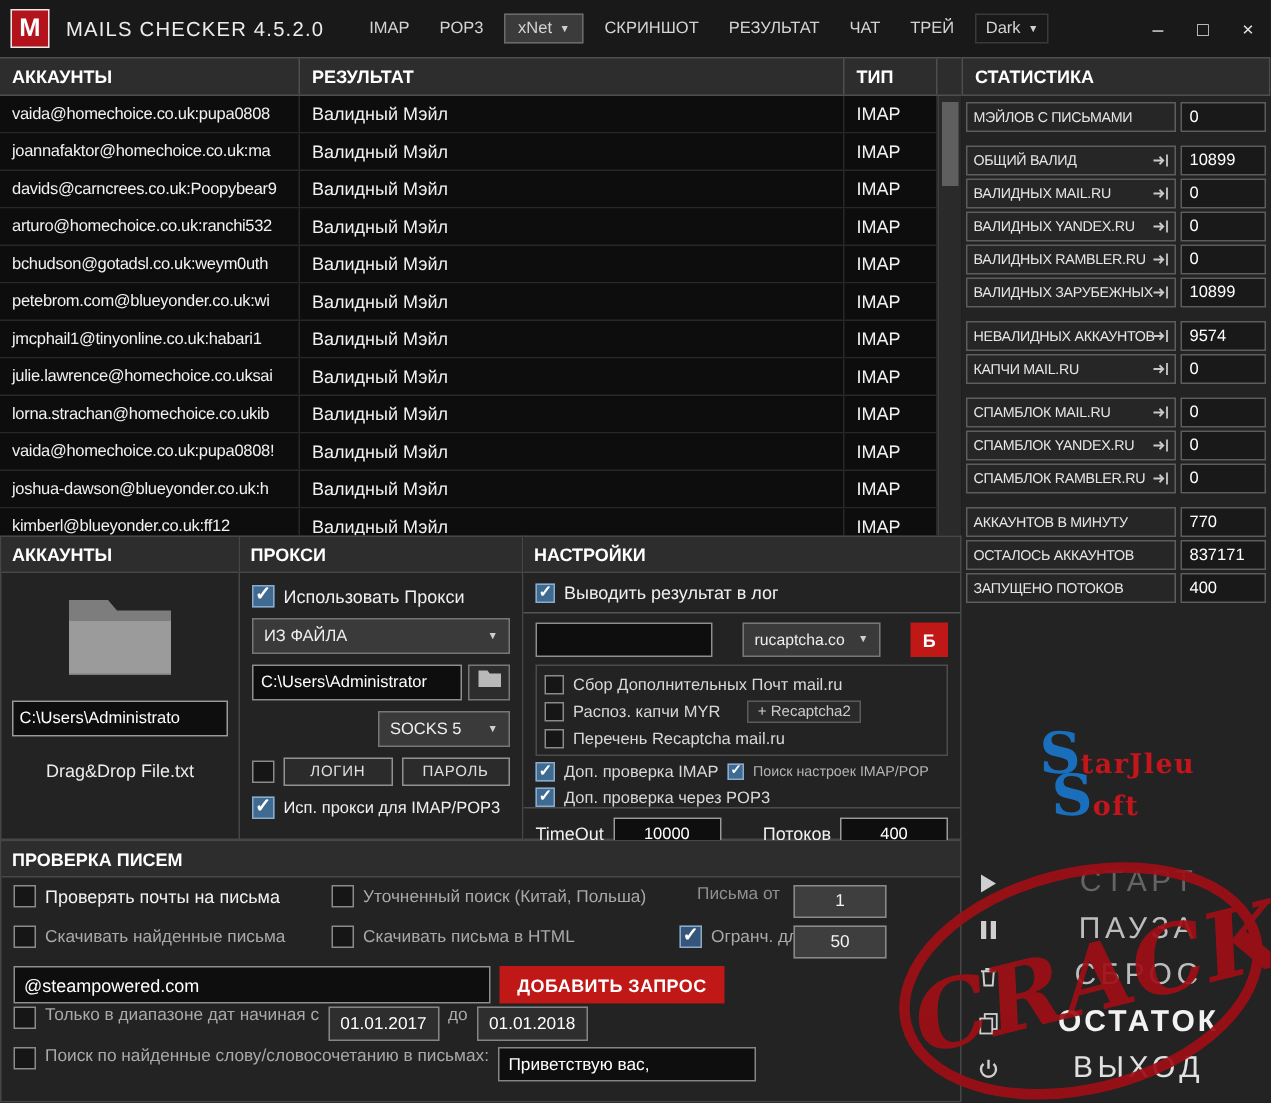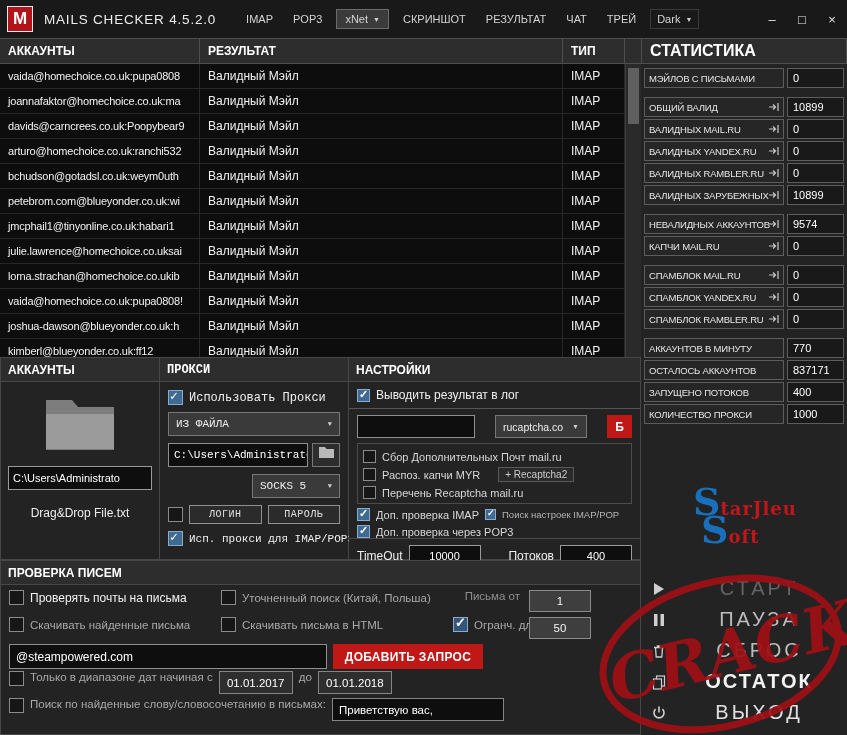--- a/index.html
+++ b/index.html
@@ -29,21 +29,21 @@
   .c-type{width:62px;flex-shrink:0;}
   .tbody{position:absolute;left:0;top:26px;width:625px;}
   .trow{display:flex;height:25px;background:#0d0d0d;border-bottom:1px solid #282828;}
   .td{display:flex;align-items:center;padding-left:8px;border-right:1px solid #282828;font-size:12px;color:#f2f2f2;white-space:nowrap;overflow:hidden;}
   .td.c-acc{font-size:11px;letter-spacing:-.2px;}
   .vscroll{position:absolute;right:0;top:26px;width:16px;height:293px;background:#2a2a2a;border-left:1px solid #3c3c3c;}
   .vthumb{position:absolute;left:2px;top:4px;width:11px;height:56px;background:#5f5f5f;}
 
   
   .right-panel{position:absolute;left:641px;top:38px;width:206px;height:697px;background:#232323;}
-  .stats-header{height:26px;background:#2d2d2d;border:1px solid #4f4f4f;font-size:16px;font-weight:bold;display:flex;align-items:center;padding-left:8px;}
+  .stats-header{height:26px;background:#2d2d2d;border:1px solid #4f4f4f;font-size:12px;font-weight:bold;display:flex;align-items:center;padding-left:8px;}
   .stats-rows{padding:4px 3px 0 3px;}
   .stat-row{display:flex;gap:3px;height:20px;margin-bottom:2px;}
   .stat-row.gap{margin-top:9px;}
   .stat-label{flex:1;background:#262626;border:1px solid #5d5d5d;display:flex;align-items:center;padding:0 4px;
               font-size:9.5px;color:#e6e6e6;position:relative;letter-spacing:-.2px;white-space:nowrap;overflow:hidden;}
   .stat-label .exp{position:absolute;right:3px;top:4px;}
   .stat-value{width:57px;background:#191919;border:1px solid #5d5d5d;display:flex;align-items:center;padding-left:5px;font-size:11px;color:#fff;}
 
   
   .brand{position:absolute;left:52px;top:448px;line-height:.85;}
@@ -58,21 +58,21 @@
   .aicon{width:26px;display:flex;align-items:center;flex-shrink:0;}
   .alabel{flex:1;text-align:center;font-size:20px;letter-spacing:3px;color:#bdbdbd;}
   .alabel.start{color:#646464;}
   .alabel.rest{color:#f2f2f2;font-weight:bold;letter-spacing:2px;}
   .alabel.exit{color:#e0e0e0;}
 
   
   .mid{position:absolute;left:0;top:357px;width:641px;height:203px;display:flex;}
   .panel{border:1px solid #474747;background:#232323;display:flex;flex-direction:column;}
   .p-acc{width:160px;}
-  .p-proxy{width:189px;border-left:none;font-family:Liberation Mono, monospace;}
+  .p-proxy{width:189px;border-left:none;}
   .p-set{width:292px;border-left:none;}
   .p-head{height:24px;background:#2d2d2d;border-bottom:1px solid #474747;font-size:12px;font-weight:bold;
           display:flex;align-items:center;padding-left:7px;flex-shrink:0;}
   .acc-body{flex:1;display:flex;flex-direction:column;align-items:center;padding-top:12px;}
   .acc-input{width:144px;height:24px;margin-top:12px;background:#0e0e0e;border:1px solid #9a9a9a;display:flex;align-items:center;
              padding:0 4px;font-size:11px;white-space:nowrap;overflow:hidden;}
   .dragdrop{margin-top:16px;font-size:12px;color:#ededed;}
 
   .proxy-body{flex:1;padding:8px;display:flex;flex-direction:column;gap:7px;}
   .cbrow{display:flex;align-items:center;gap:6px;}
@@ -379,27 +379,20 @@
   </div>
 
   <div class="stat-row">
     <div class="stat-label">
       <span>ЗАПУЩЕНО ПОТОКОВ</span>
 
     </div>
     <div class="stat-value">400</div>
   </div>
 
-  <div class="stat-row">
-    <div class="stat-label">
-      <span>КОЛИЧЕСТВО ПРОКСИ</span>
-
-    </div>
-    <div class="stat-value">1000</div>
-  </div>
 </div>
 
     <div class="brand">
       <div class="brand-line">
         <span class="bs">S</span><span class="br">tarJleu</span>
       </div>
       <div class="brand-line l2">
         <span class="bs">S</span><span class="br">oft</span>
       </div>
     </div>

